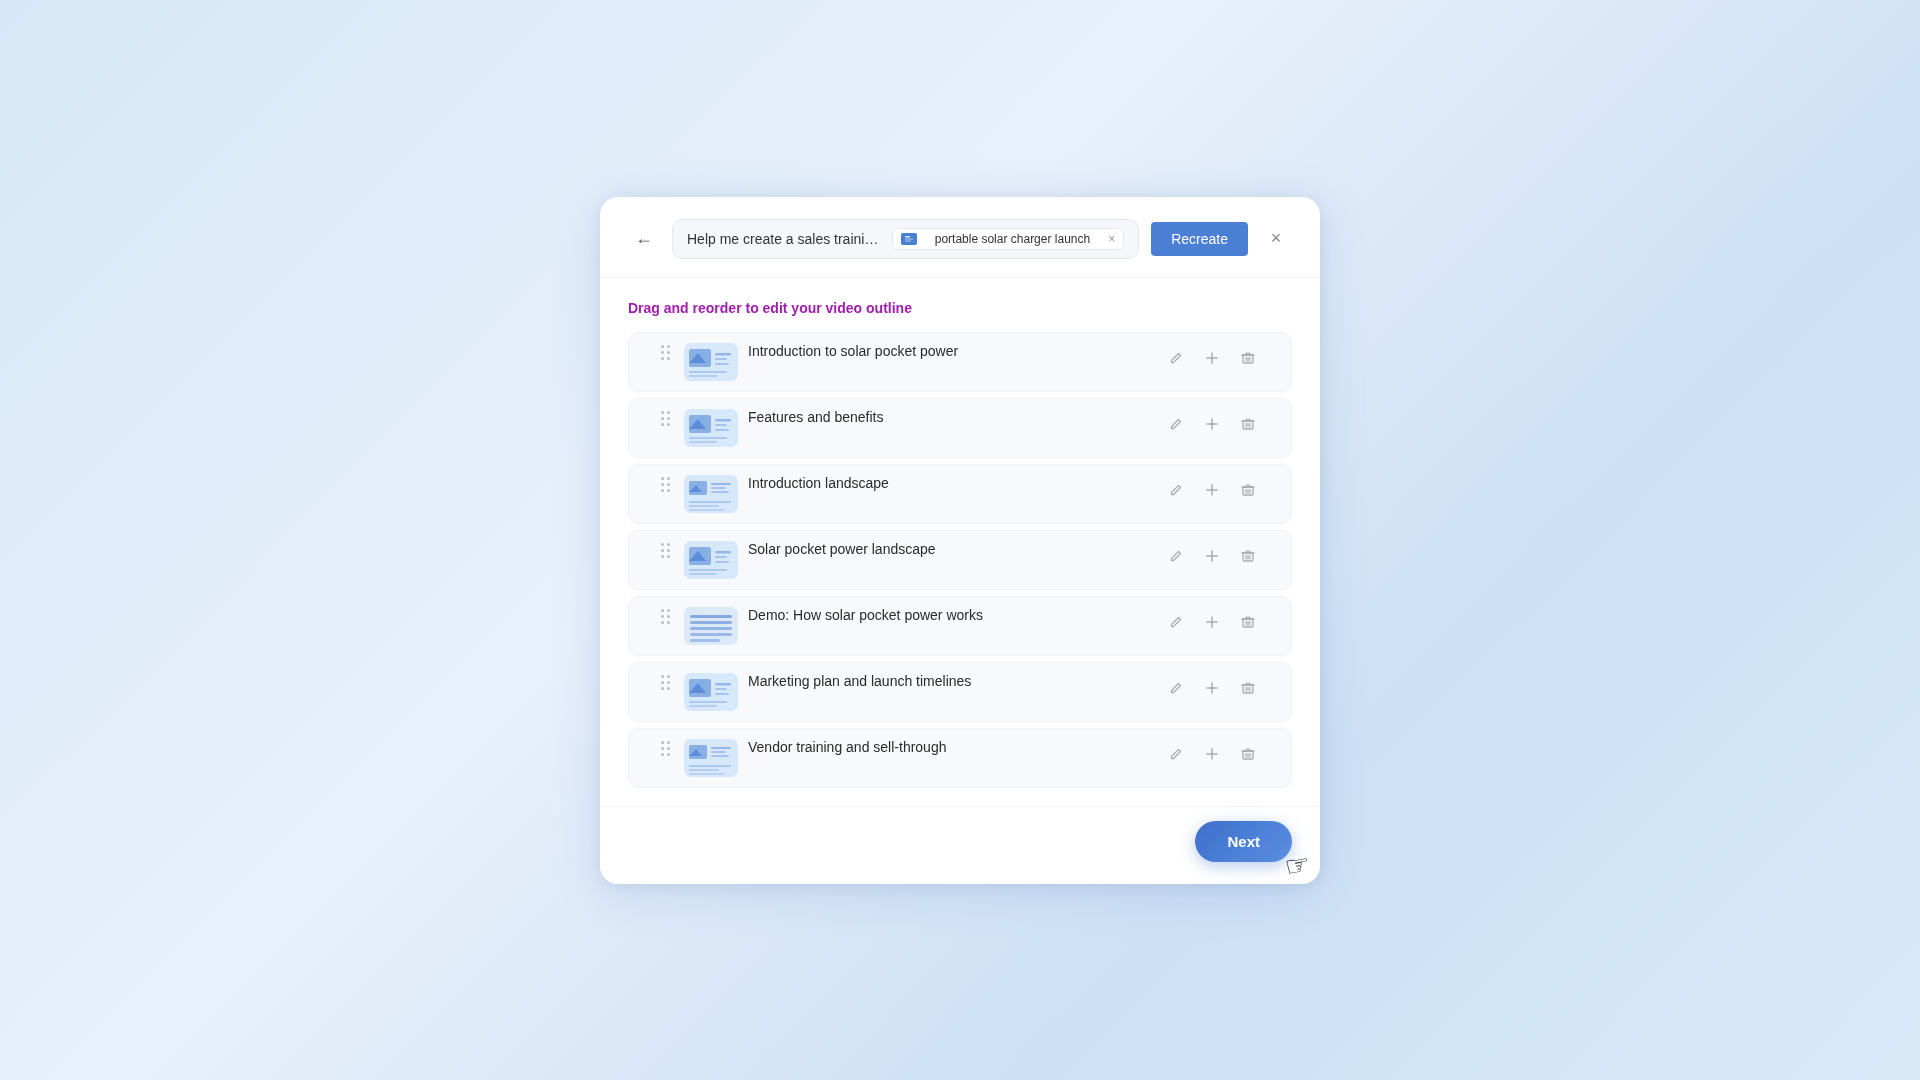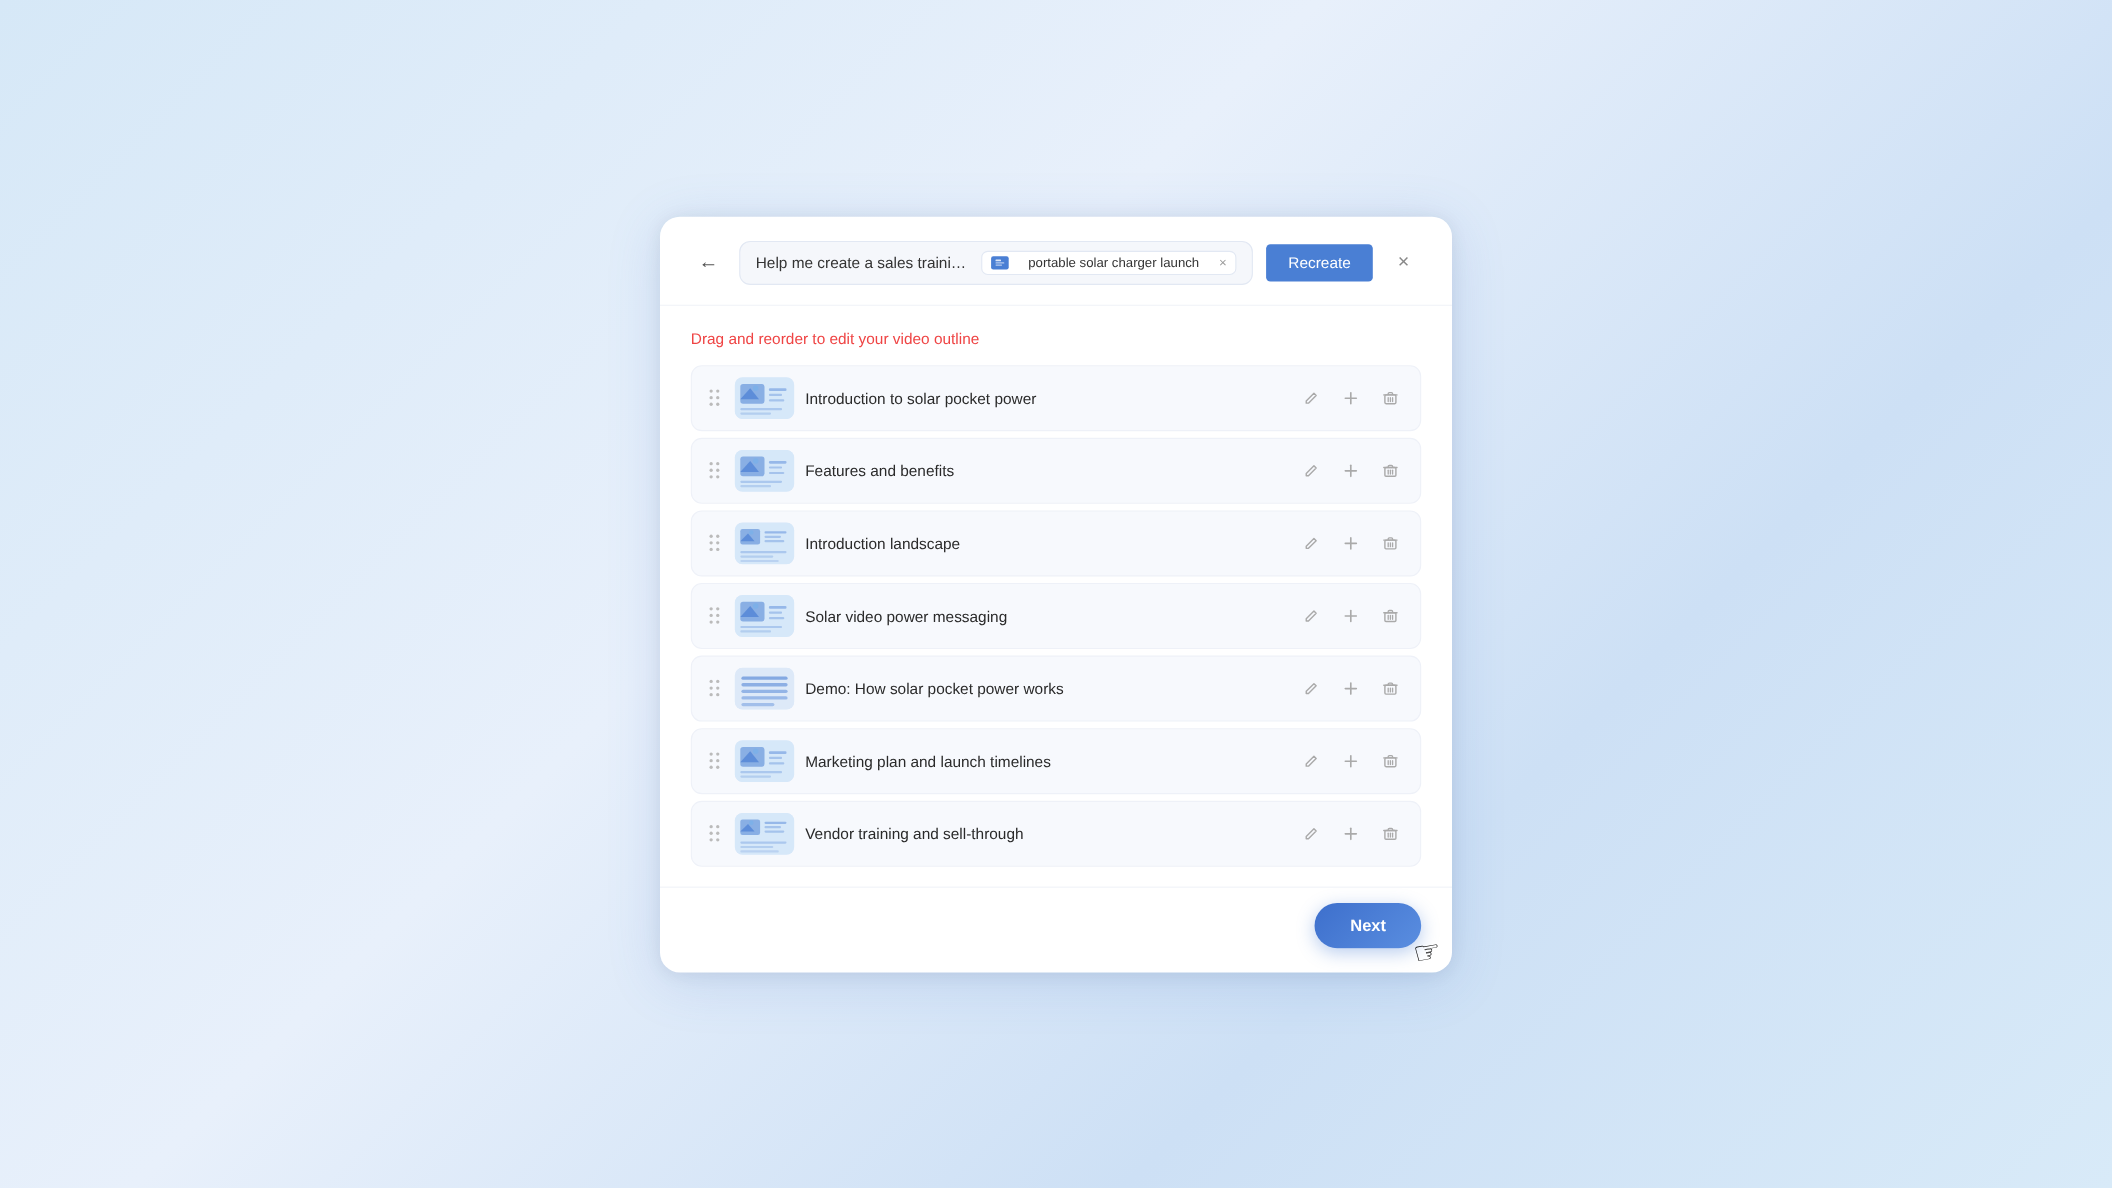--- a/index.html
+++ b/index.html
@@ -128,37 +128,37 @@
       font-size: 18px;
       flex-shrink: 0;
     }
 
     .modal-body {
       padding: 22px 28px 18px 28px;
     }
 
     .section-title {
       font-size: 14px;
-      color: #ef4444;
+      color: #a21caf;
       margin-bottom: 16px;
-      font-weight: 400;
+      font-weight: 700;
     }
 
     .outline-list {
       display: flex;
       flex-direction: column;
       gap: 6px;
     }
 
     .outline-item {
       display: flex;
-      align-items: center;
+      align-items: flex-start;
       background: #f7f9fd;
       border-radius: 10px;
-      padding: 10px 12px;
+      padding: 10px 28px;
       gap: 10px;
       border: 1px solid #eef1f8;
     }
 
     .drag-handle {
       display: flex;
       flex-direction: column;
       gap: 3px;
       cursor: grab;
       flex-shrink: 0;
@@ -477,21 +477,21 @@
           <circle cx="19" cy="10" r="2.5" fill="#7ab0e8" opacity="0.8"></circle>
 
           <rect x="31" y="10" width="16" height="2.5" rx="1" fill="#4a7fd4" opacity="0.45"></rect>
           <rect x="31" y="15" width="12" height="2" rx="1" fill="#4a7fd4" opacity="0.35"></rect>
           <rect x="31" y="20" width="14" height="2" rx="1" fill="#4a7fd4" opacity="0.35"></rect>
 
           <rect x="5" y="28" width="38" height="2" rx="1" fill="#4a7fd4" opacity="0.3"></rect>
           <rect x="5" y="32" width="28" height="2" rx="1" fill="#4a7fd4" opacity="0.25"></rect>
         </svg>
       </div>
-          <span class="item-label">Solar video power messaging</span>
+          <span class="item-label">Solar pocket power landscape</span>
           <div class="item-actions">
             <button class="action-btn">
               <svg width="14" height="14" viewBox="0 0 14 14" fill="none">
                 <path d="M9.5 2.5L11.5 4.5L4.5 11.5H2.5V9.5L9.5 2.5Z" stroke="#aaa" stroke-width="1.3" stroke-linejoin="round" fill="none"></path>
               </svg>
             </button>
             <button class="action-btn">
               <svg width="14" height="14" viewBox="0 0 14 14" fill="none">
                 <line x1="7" y1="2" x2="7" y2="12" stroke="#aaa" stroke-width="1.5" stroke-linecap="round"></line>
                 <line x1="2" y1="7" x2="12" y2="7" stroke="#aaa" stroke-width="1.5" stroke-linecap="round"></line>

